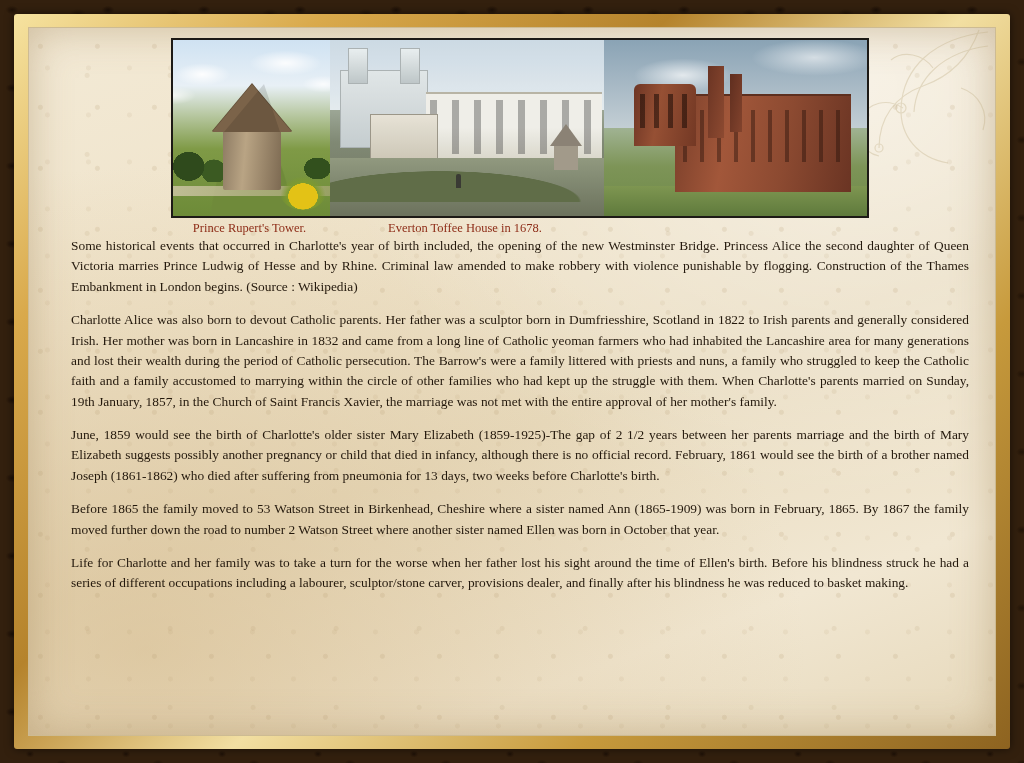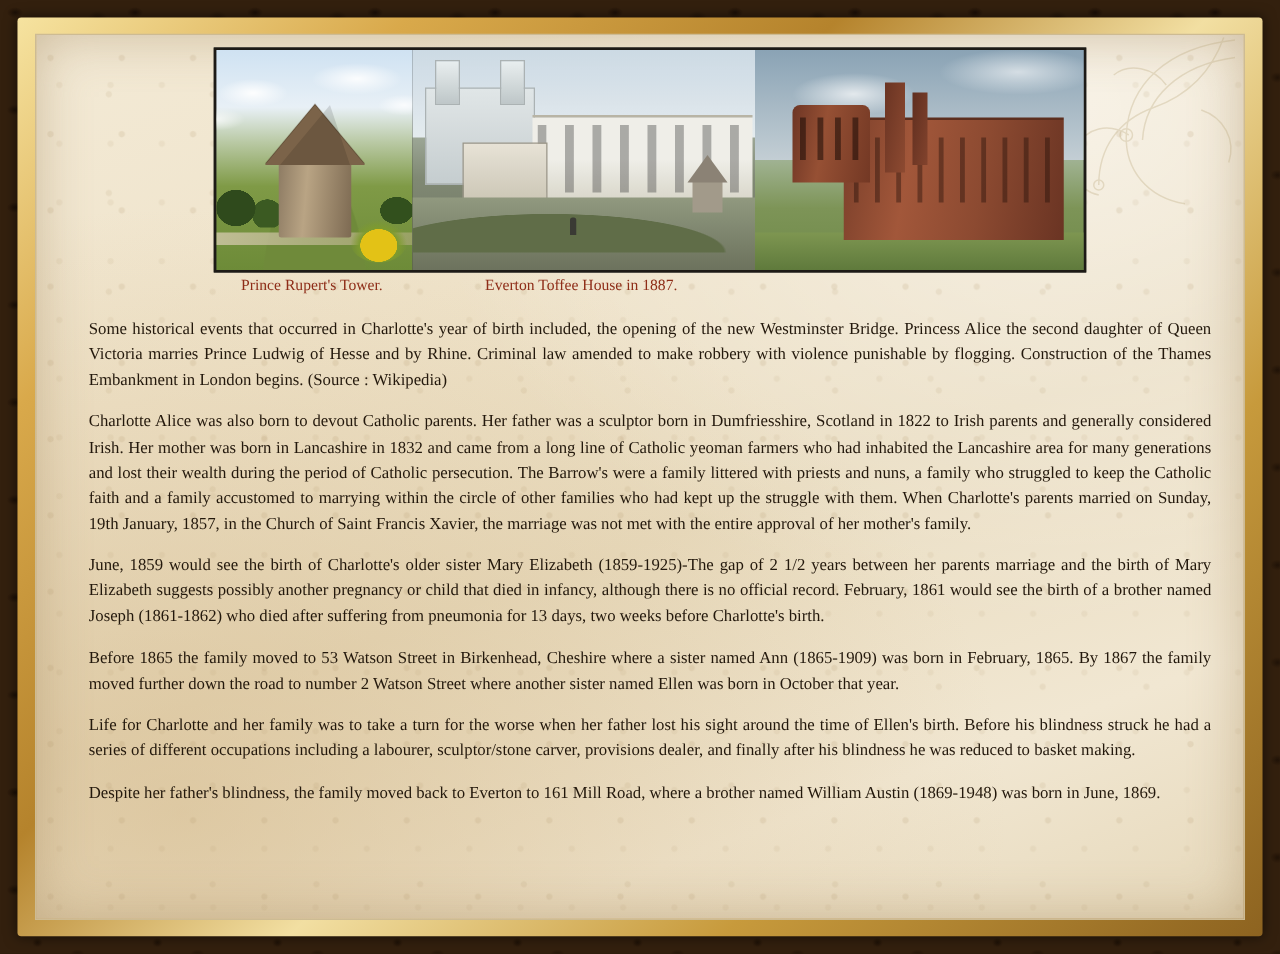--- a/index.html
+++ b/index.html
@@ -286,21 +286,21 @@
   .cap.c { width: 263px; }
 
   
   .para {
     color: #23180c;
     font-size: 13.4px;
     line-height: 1.52;
     text-align: justify;
     margin: 0 0 13px 0;
   }
-  #p1 { margin-top: 17px; }
+  #p1 { margin-top: 0; }
 
   
   #sfx-figure {
     float: right;
     width: 264px;
     margin: 2px 0 6px 16px;
   }
   #sfx-photo {
     width: 264px;
     height: 172px;
@@ -415,28 +415,27 @@
             <div class="mass"></div>
             <div class="drum"></div>
             <div class="stack"></div>
             <div class="stack2"></div>
           </div>
 
         </div>
 
         <div id="trip-captions">
           <div class="cap a">Prince Rupert's Tower.</div>
-          <div class="cap b">Everton Toffee House in 1887.</div>
+          <div class="cap b">Everton Toffee House in 1678.</div>
         </div>
       </div>
 
       <p class="para" id="p1">Some historical events that occurred in Charlotte's year of birth included, the opening of the new Westminster Bridge. Princess Alice the second daughter of Queen Victoria marries Prince Ludwig of Hesse and by Rhine. Criminal law amended to make robbery with violence punishable by flogging. Construction of the Thames Embankment in London begins. (Source : Wikipedia)</p>
 
 
       <p class="para">Charlotte Alice was also born to devout Catholic parents. Her father was a sculptor born in Dumfriesshire, Scotland in 1822 to Irish parents and generally considered Irish. Her mother was born in Lancashire in 1832 and came from a long line of Catholic yeoman farmers who had inhabited the Lancashire area for many generations and lost their wealth during the period of Catholic persecution. The Barrow's were a family littered with priests and nuns, a family who struggled to keep the Catholic faith and a family accustomed to marrying within the circle of other families who had kept up the struggle with them. When Charlotte's parents married on Sunday, 19th January, 1857, in the Church of Saint Francis Xavier, the marriage was not met with the entire approval of her mother's family.</p>
       <p class="para">June, 1859 would see the birth of Charlotte's older sister Mary Elizabeth (1859-1925)-The gap of 2 1/2 years between her parents marriage and the birth of Mary Elizabeth suggests possibly another pregnancy or child that died in infancy, although there is no official record. February, 1861 would see the birth of a brother named Joseph (1861-1862) who died after suffering from pneumonia for 13 days, two weeks before Charlotte's birth.</p>
       <p class="para">Before 1865 the family moved to 53 Watson Street in Birkenhead, Cheshire where a sister named Ann (1865-1909) was born in February, 1865. By 1867 the family moved further down the road to number 2 Watson Street where another sister named Ellen was born in October that year.</p>
       <p class="para">Life for Charlotte and her family was to take a turn for the worse when her father lost his sight around the time of Ellen's birth. Before his blindness struck he had a series of different occupations including a labourer, sculptor/stone carver, provisions dealer, and finally after his blindness he was reduced to basket making.</p>
-      <p class="para">Despite her father's blindness, the family moved back to Everton to 161 Mill Road, where a brother named William Austin (1869-1948) was born in June, 1869.</p>
 
     </div>
   </div>
 </div>
 
 </body></html>

